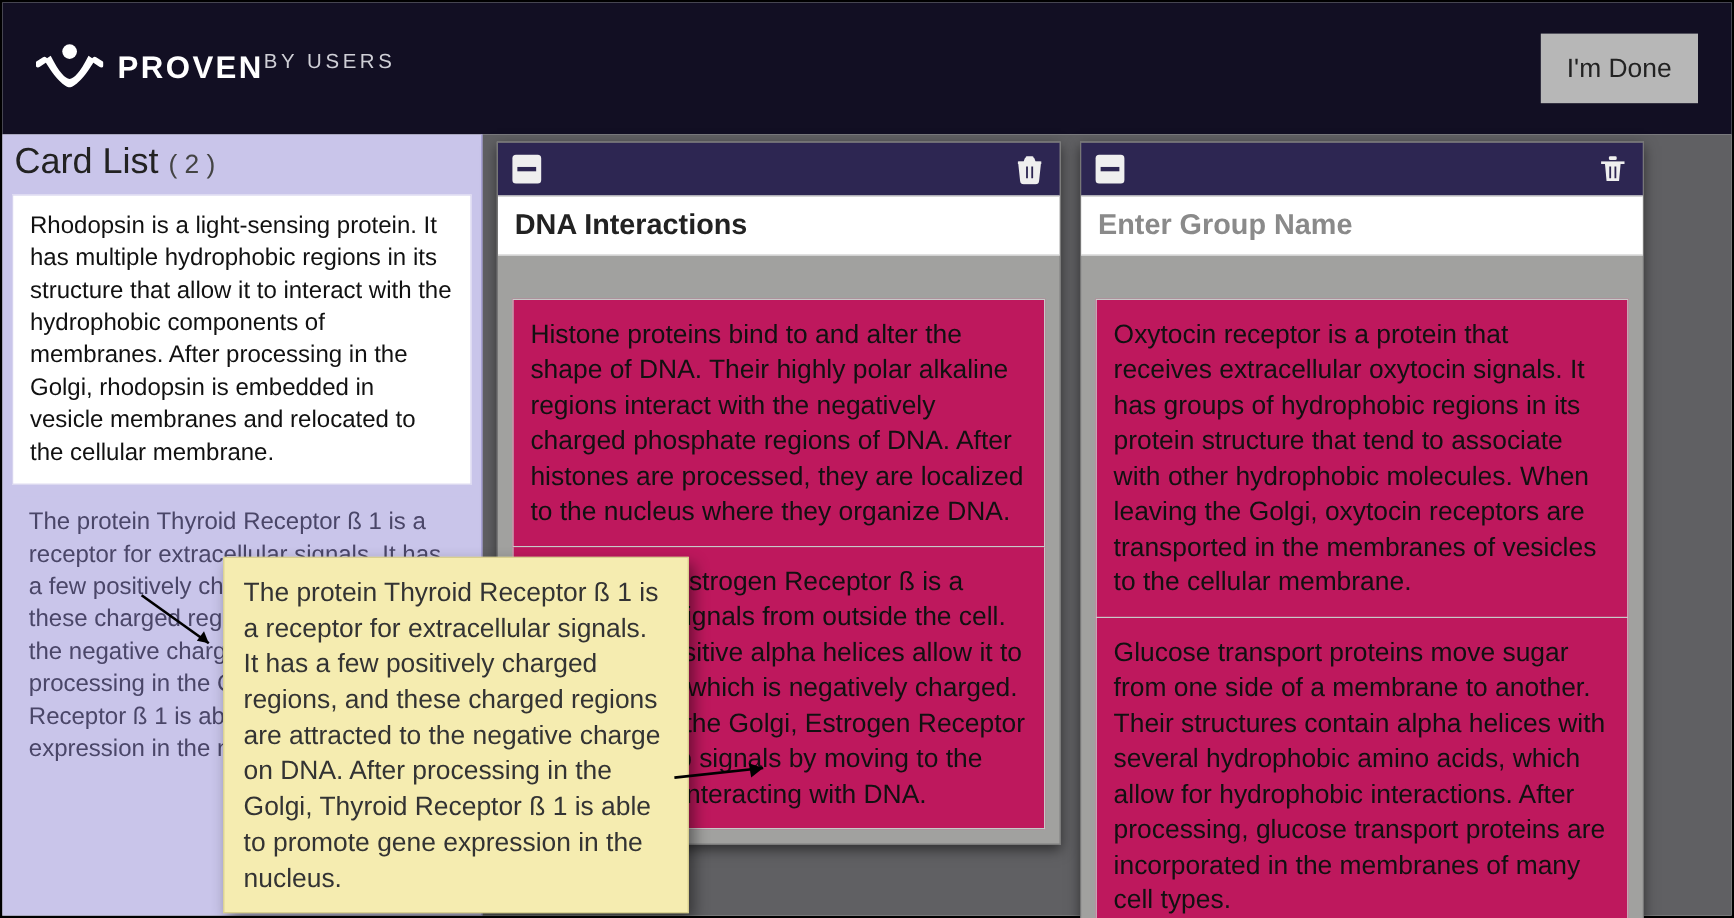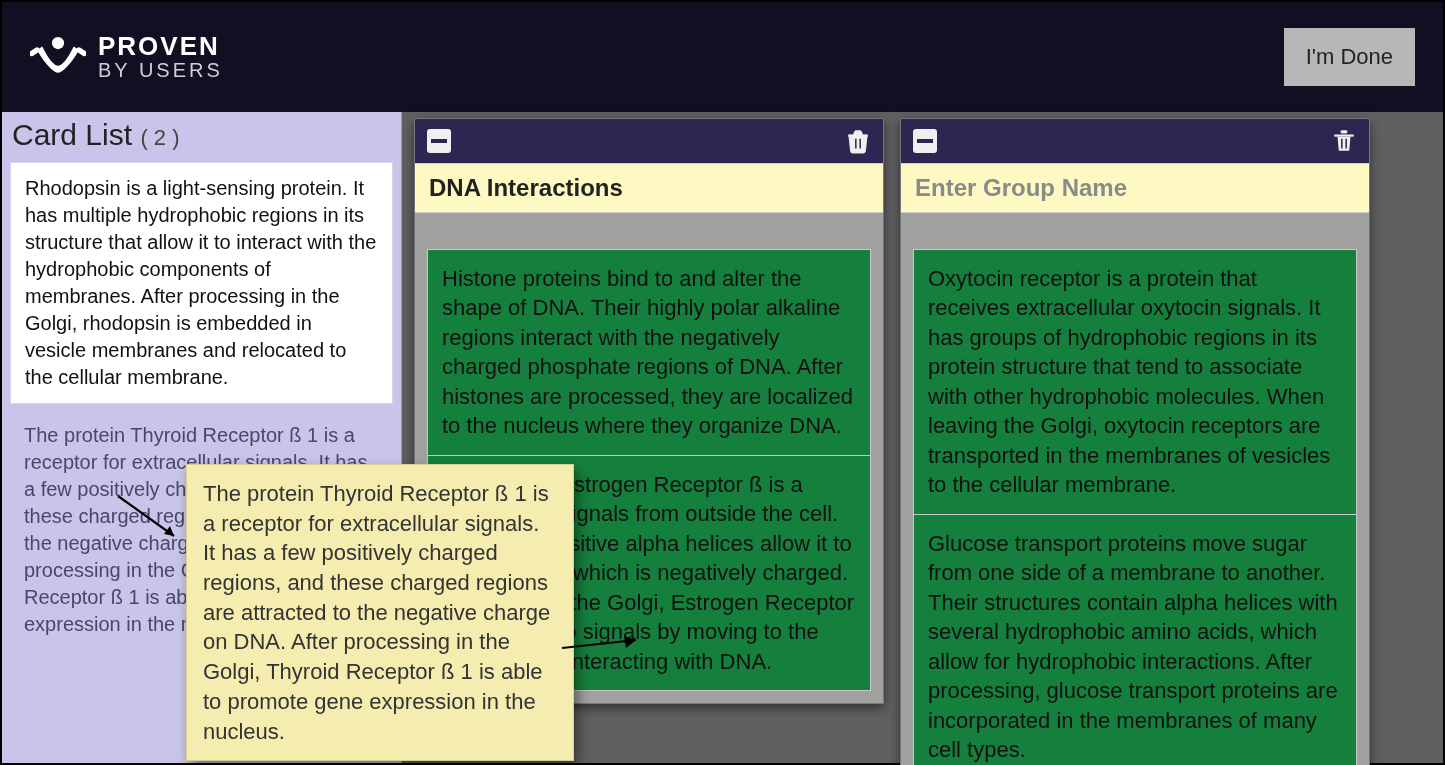--- a/index.html
+++ b/index.html
@@ -5,46 +5,46 @@
   * { box-sizing: border-box; margin: 0; padding: 0; }
   html, body { width: 1445px; height: 765px; font-family: Arial, Helvetica, sans-serif; }
   body { background: #fff; overflow: hidden; }
 
   .frame { position: relative; width: 1445px; height: 765px; border: 2px solid #000; background: #fff; }
 
   
   .header { position: relative; height: 110px; background: #120f23; display: flex; align-items: center; padding: 0 28px; }
   .logo { display: flex; align-items: center; gap: 12px; }
   .logo-mark { width: 56px; height: 56px; }
-  .logo-text { display: flex; flex-direction: column; color: #fff; line-height: 1.05; }
+  .logo-text { display: flex; flex-direction: row; color: #fff; line-height: 1.05; }
   .logo-text .l1 { font-size: 26px; font-weight: 700; letter-spacing: 2px; }
-  .logo-text .l2 { font-size: 20px; font-weight: 400; letter-spacing: 3px; color: #cfcfd6; }
+  .logo-text .l2 { font-size: 17px; font-weight: 400; letter-spacing: 3px; color: #cfcfd6; }
   .done-btn { margin-left: auto; background: #b7b7b7; border: none; padding: 16px 22px; font-size: 22px; color: #222; cursor: pointer; text-align: right; }
 
   
   .stage { position: relative; height: calc(765px - 110px - 4px); background: #606063; }
 
   
   .sidebar { position: absolute; left: 0; top: 0; width: 400px; height: 100%; background: #c9c5ea; border-right: 1px solid #9e98cf; }
   .sidebar-title { padding: 6px 10px 10px 10px; font-size: 30px; color: #222; }
   .sidebar-title .count { font-size: 22px; color: #444; }
   .sb-card { background: #fff; margin: 0 8px 10px 8px; padding: 12px 14px; font-size: 20px; line-height: 1.35; color: #111; border: 1px solid #d6d3ee; }
   .sb-card.faded { background: #c9c5ea; color: #4a4668; border: none; padding: 8px 14px 12px 14px; }
 
   
   .group { position: absolute; top: 6px; width: 470px; background: #a1a19f; border: 1px solid #777; box-shadow: 0 4px 10px rgba(0,0,0,0.5); }
   .group .g-header { height: 44px; background: #2d2652; display: flex; align-items: center; padding: 0 12px; }
   .g-header .collapse { width: 24px; height: 24px; background: #efefef; display: flex; align-items: center; justify-content: center; border-radius: 3px; cursor: pointer; }
   .g-header .collapse svg { width: 16px; height: 4px; fill: #2d2652; }
   .g-header .spacer { flex: 1; }
   .g-header .trash { width: 26px; height: 26px; cursor: pointer; }
-  .g-title { background: #fef9c3; padding: 10px 14px; font-size: 24px; font-weight: 700; color: #222; border-top: 1px solid #ccc; border-bottom: 1px solid #ccc; }
+  .g-title { background: #ffffff; padding: 10px 14px; font-size: 24px; font-weight: 700; color: #222; border-top: 1px solid #ccc; border-bottom: 1px solid #ccc; }
   .g-title.placeholder { color: #8a8a8a; font-weight: 600; }
   .g-body { padding: 36px 12px 12px 12px; }
-  .g-card { background: #15803d; border: 1px solid #c8c8c8; padding: 14px 14px; font-size: 22px; line-height: 1.34; color: #111; }
+  .g-card { background: #be185d; border: 1px solid #c8c8c8; padding: 14px 14px; font-size: 22px; line-height: 1.34; color: #111; }
   .g-card + .g-card { border-top: none; }
 
   #group1 { left: 412px; }
   #group2 { left: 898px; }
 
   
   .drag-card { position: absolute; left: 184px; top: 352px; width: 388px; background: #f5ecb0; border: 1px solid #d8cf8e; padding: 14px 16px; font-size: 22px; line-height: 1.35; color: #333; box-shadow: 4px 6px 12px rgba(0,0,0,0.45); z-index: 30; }
 
   
   .arrow { position: absolute; z-index: 35; pointer-events: none; }

